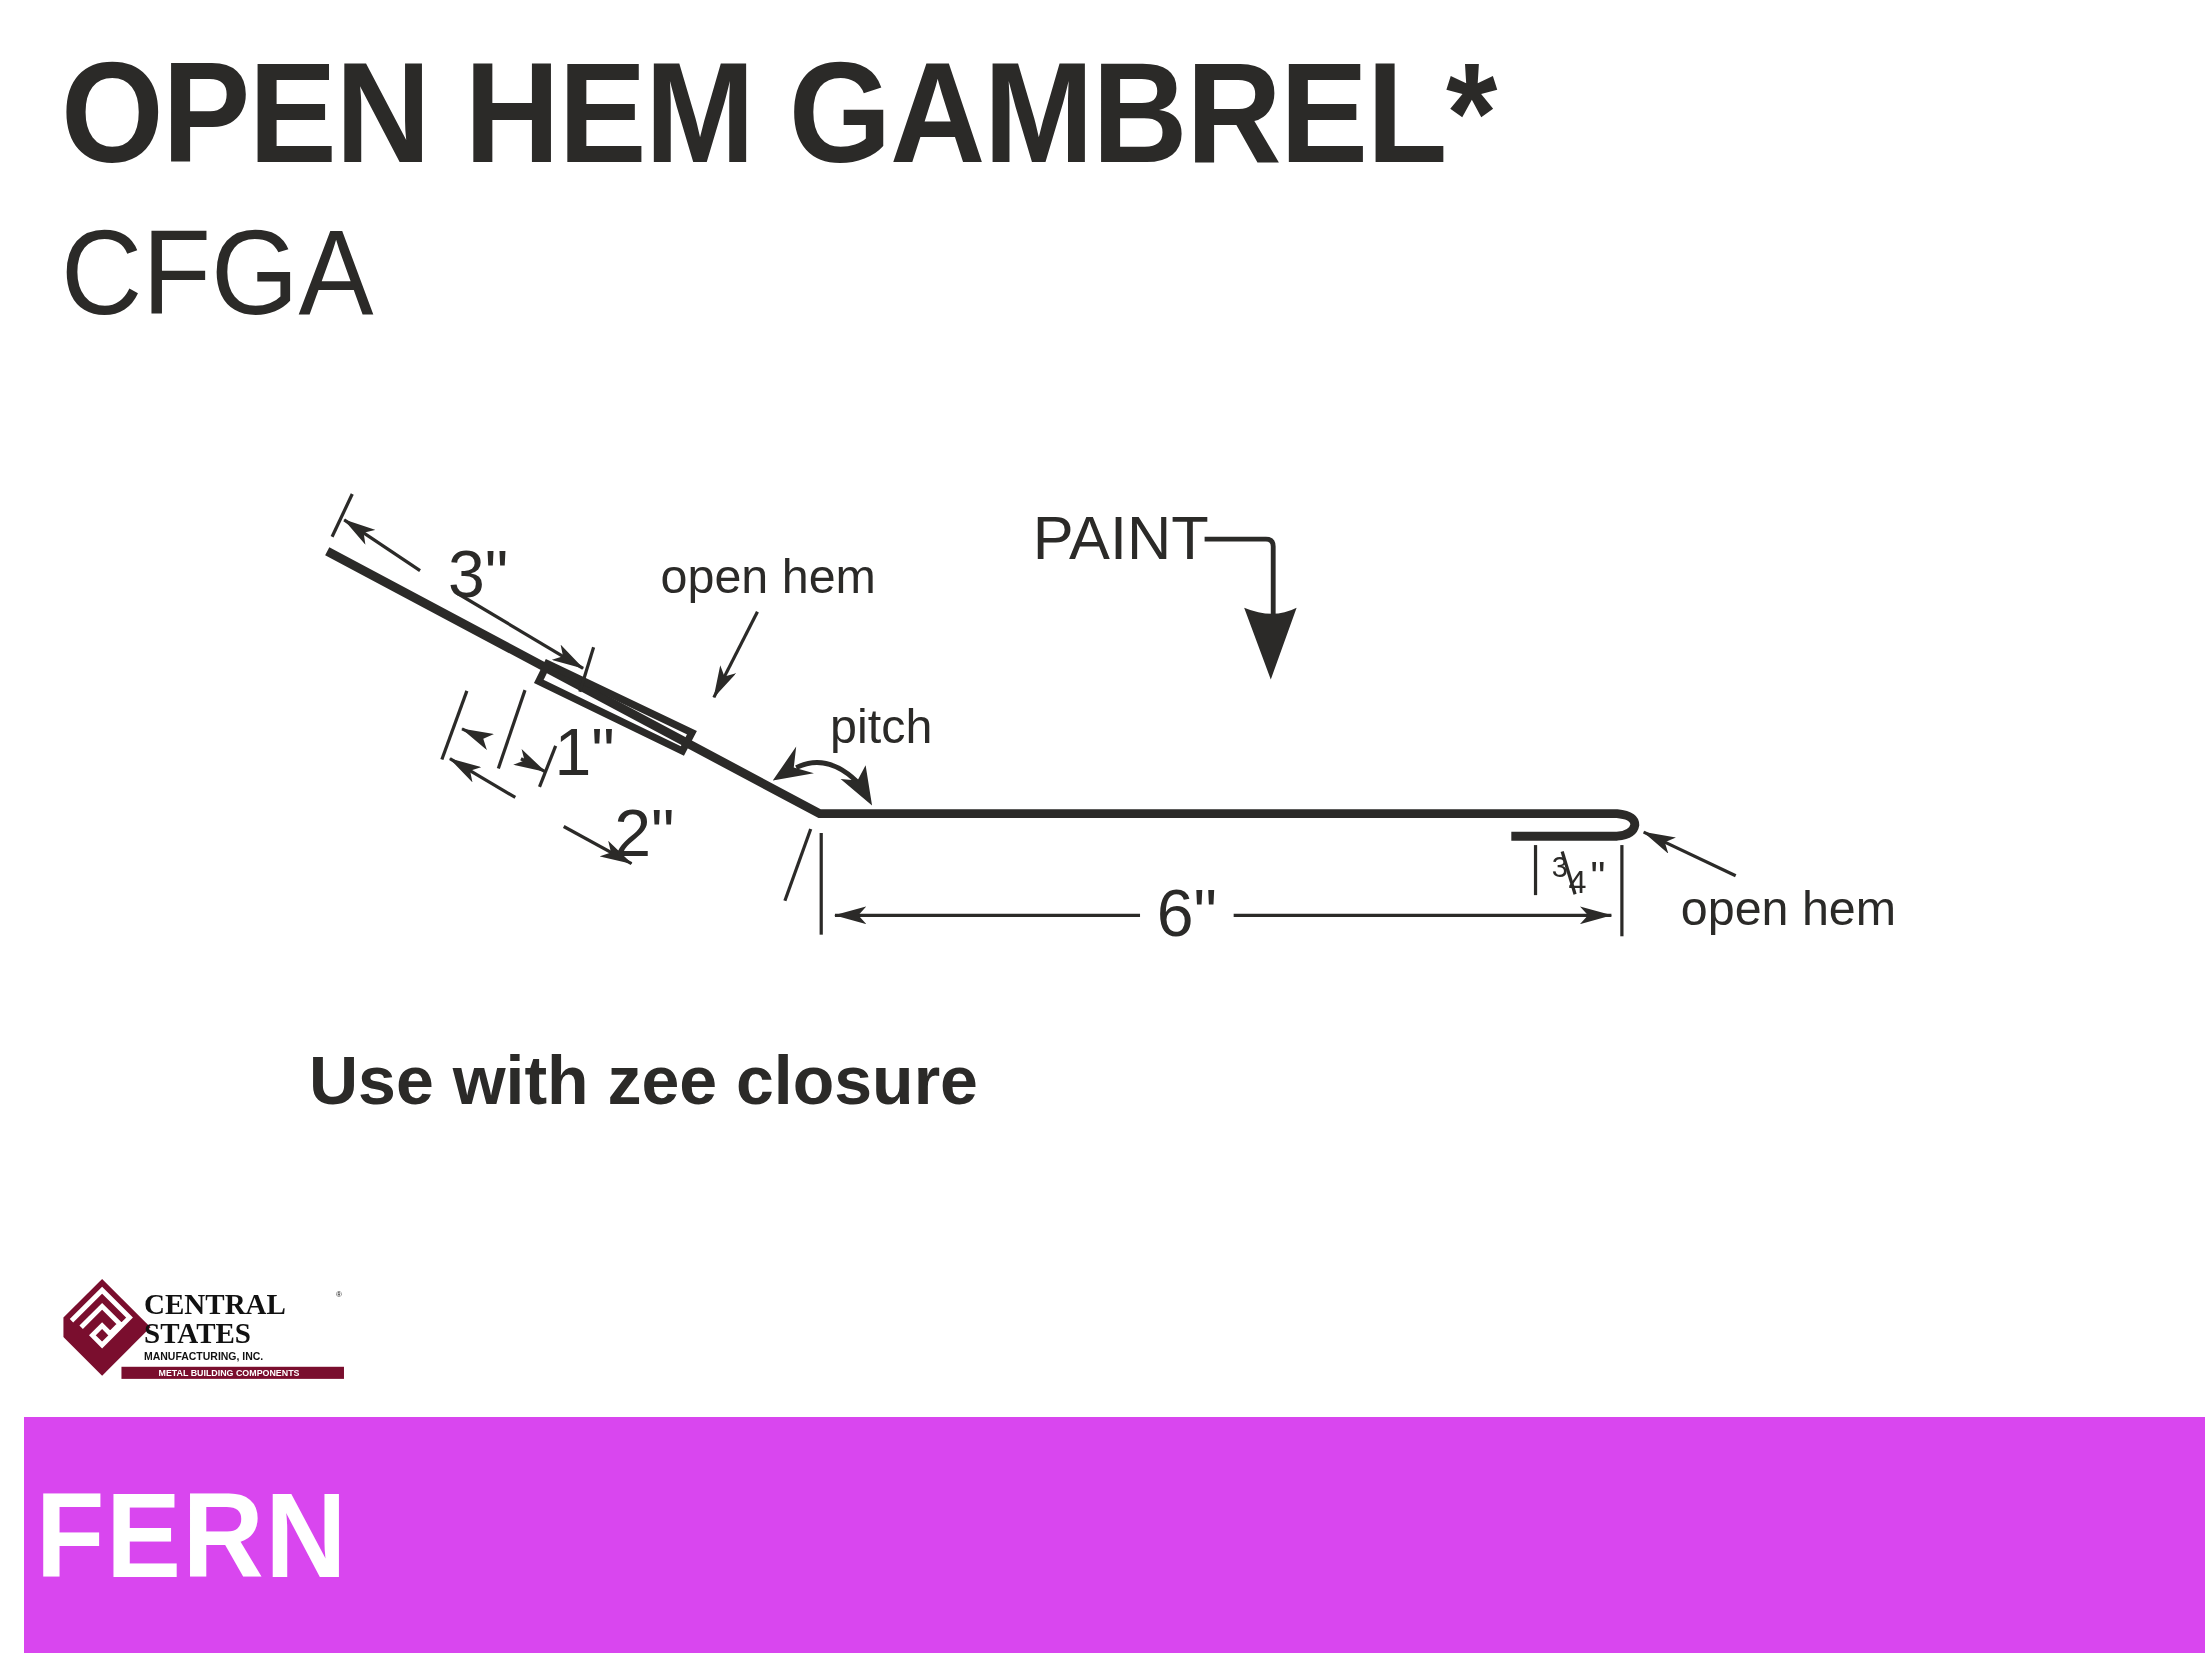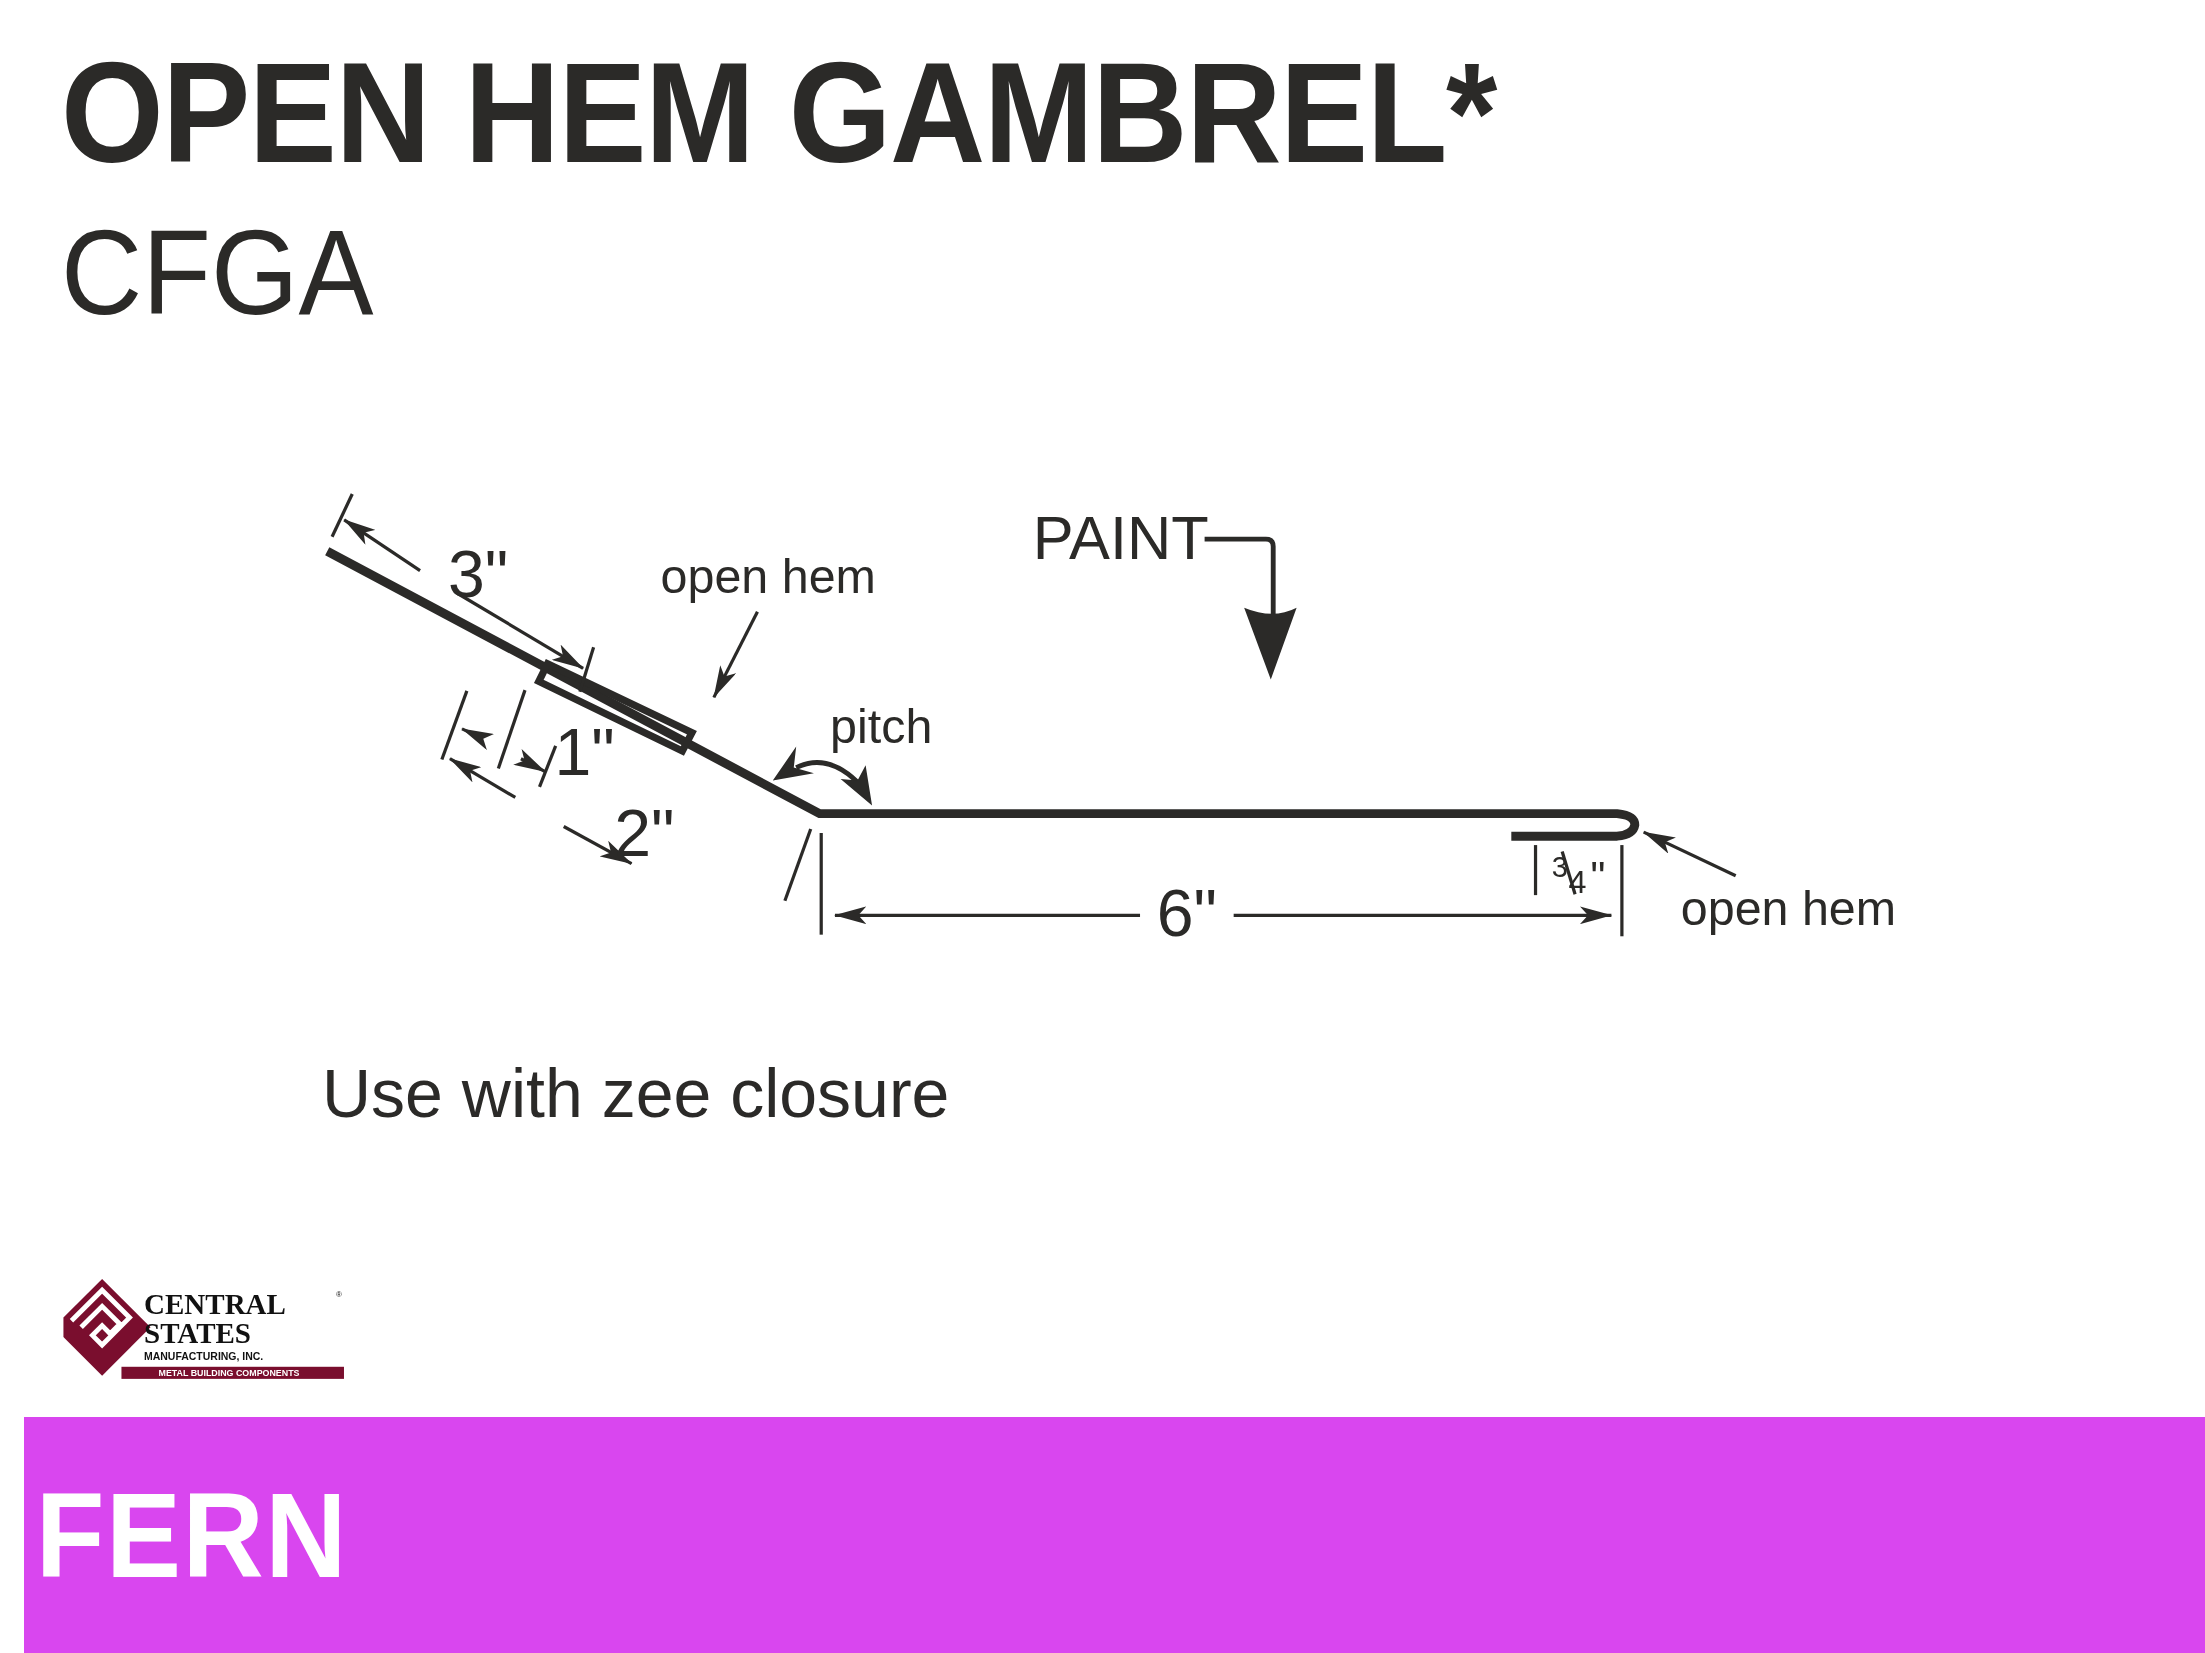--- a/index.html
+++ b/index.html
@@ -13,22 +13,22 @@
       transform: scaleX(0.93); transform-origin: left top; white-space: nowrap;
     }
     .subtitle {
       position: absolute; left: 61px; top: 212px; margin: 0;
       font-size: 121px; font-weight: normal; line-height: 1;
       transform: scaleX(0.93); transform-origin: left top; white-space: nowrap;
     }
     .diagram { position: absolute; left: 0; top: 0; width: 2205px; height: 1130px; }
     .diagram text { font-family: "Liberation Sans", sans-serif; fill: #2b2a28; }
     .note {
-      position: absolute; left: 305px; top: 1042px; margin: 17px;
-      font-size: 68px; line-height: 1; white-space: nowrap;
+      position: absolute; left: 305px; top: 1042px; margin: 4px;
+      font-size: 68px; line-height: 1; white-space: nowrap; font-weight: bold;
     }
     .logo { position: absolute; left: 63px; top: 1266px; width: 283px; height: 129px; }
     .footer {
       position: absolute; left: 0; top: 1417px; width: 2205px; height: 237px;
       background: #d946ef; display: flex; align-items: center; justify-content: flex-start; margin-left: 24px;
     }
     .footer-label {
       color: #ffffff; font-size: 121px; font-weight: bold; line-height: 1;
       transform: scaleX(0.93); letter-spacing: 1.6px;
     }

